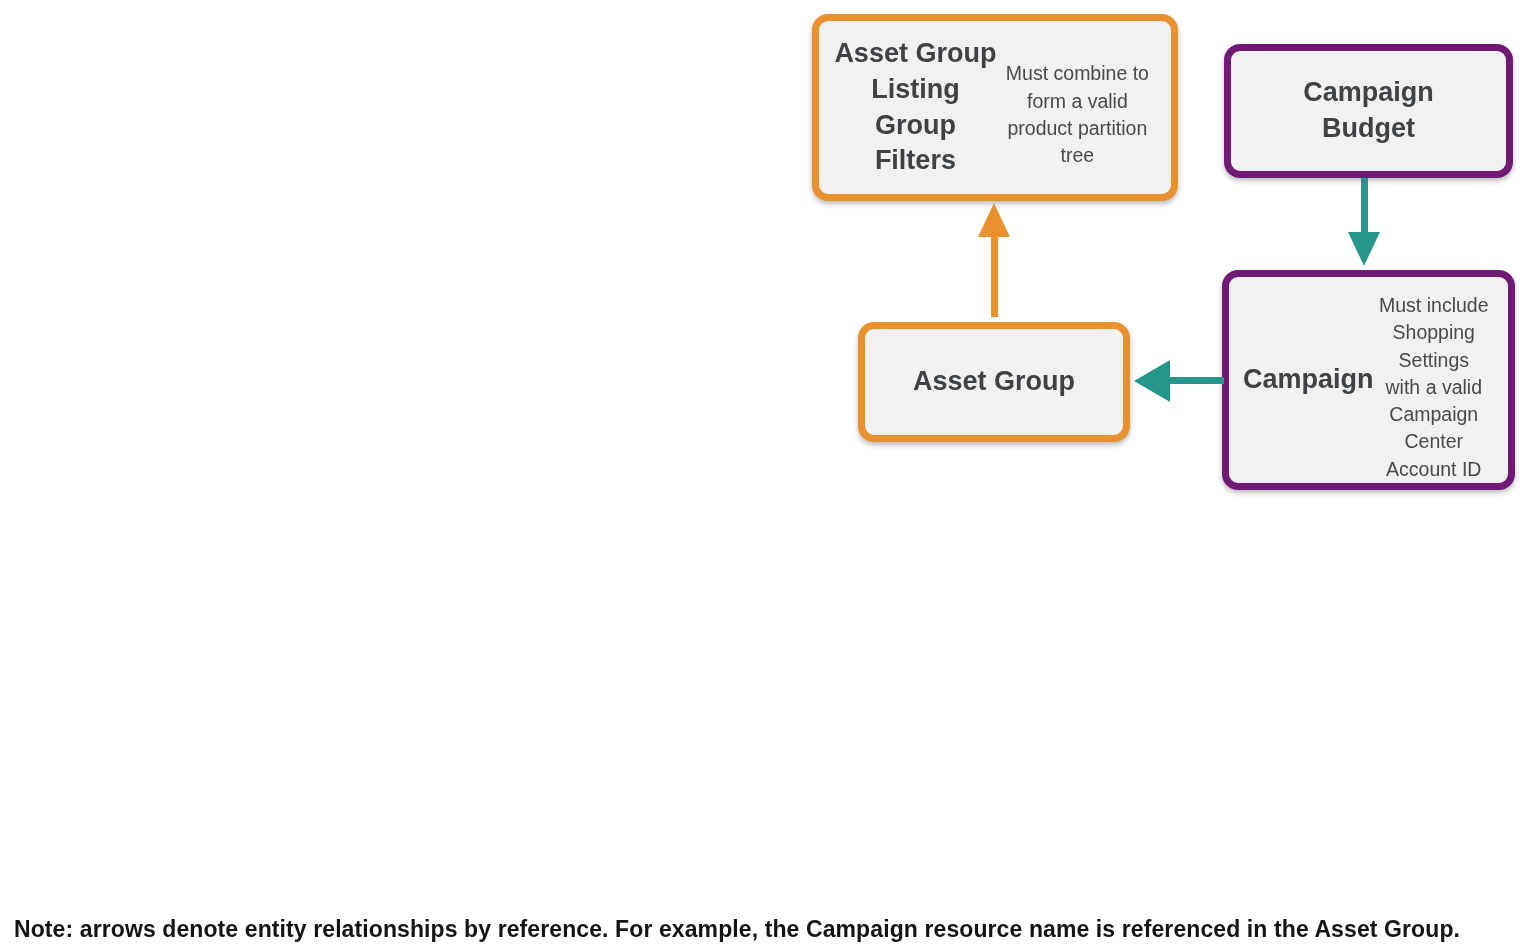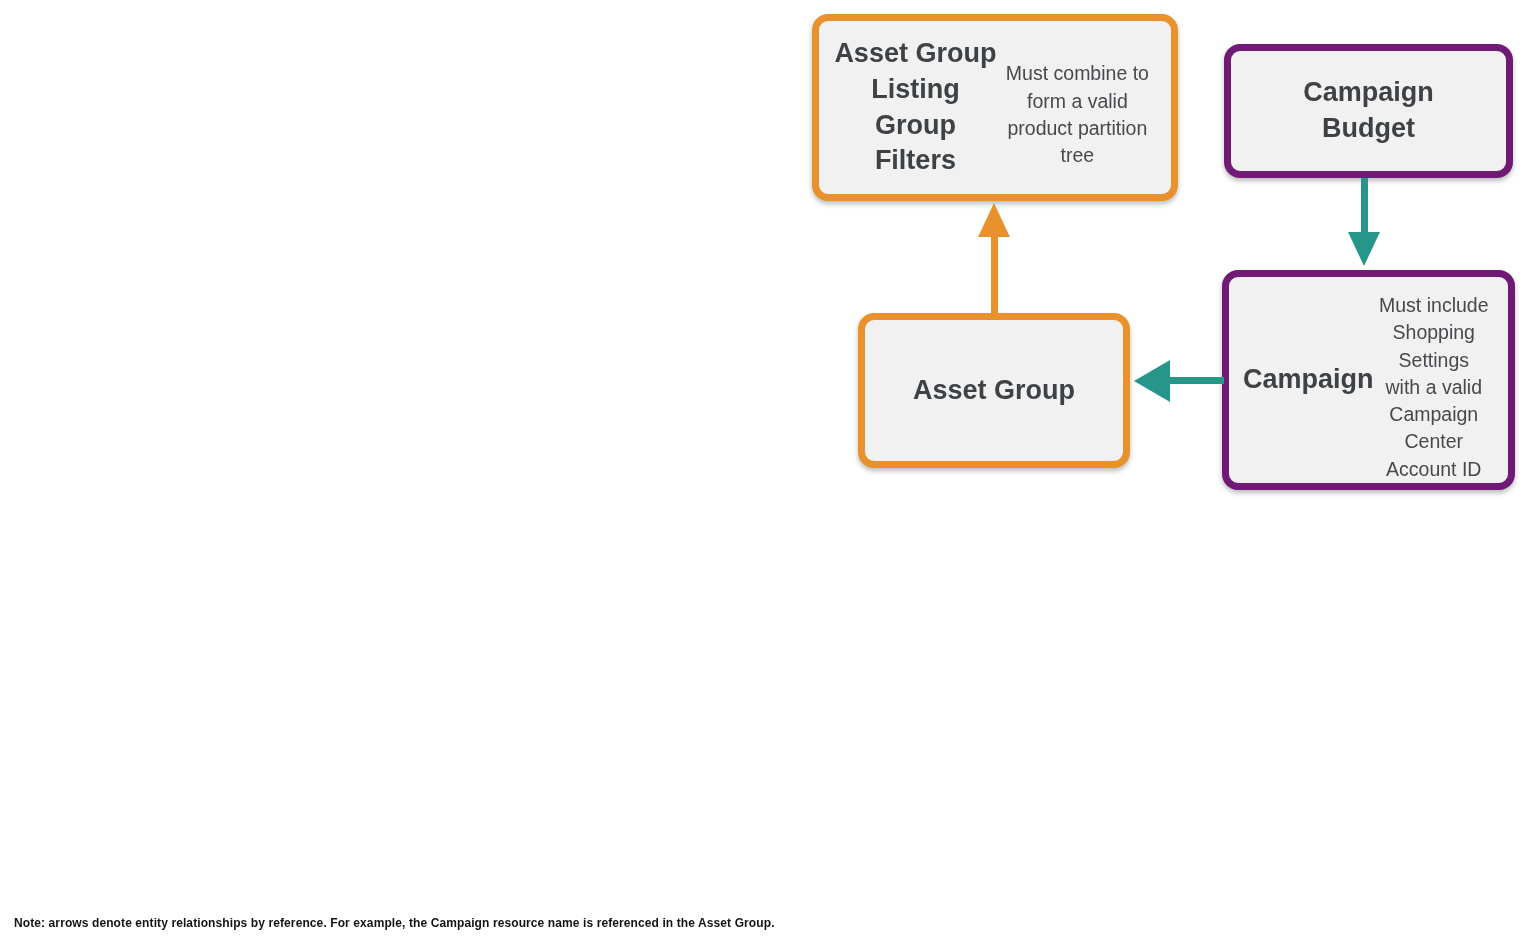--- a/index.html
+++ b/index.html
@@ -35,21 +35,21 @@
   .node-sub {
     font-size: 19.5px;
     line-height: 1.4;
     color: #47494c;
     white-space: pre-line;
     margin-top: 15px;
   }
   #node-listing-filters { left: 812px; top: 14px;  width: 366px; height: 187px; }
   #node-campaign-budget { left: 1224px; top: 44px; width: 289px; height: 134px; }
   #node-campaign        { left: 1222px; top: 270px; width: 293px; height: 220px; }
-  #node-asset-group     { left: 858px; top: 313px; width: 272px; height: 155px; text-align: right; }
+  #node-asset-group     { left: 858px; top: 322px; width: 272px; height: 120px; text-align: right; }
 
   .edge-line, .edge-head { position: absolute; }
   .edge-head { width: 0; height: 0; }
 
   
   #edge-up-line { left: 991px; top: 234px; width: 7px; height: 83px; background: #e8912d; }
   #edge-up-head {
     left: 978px; top: 203px;
     border-left: 16px solid transparent;
     border-right: 16px solid transparent;
@@ -69,21 +69,21 @@
     left: 1134px; top: 360px;
     border-top: 21px solid transparent;
     border-bottom: 21px solid transparent;
     border-right: 36px solid #26968b;
   }
 
   .note {
     position: absolute;
     left: 14px;
     top: 916px;
-    font-size: 12px;
+    font-size: 23px;
     font-weight: bold;
     color: #141414;
     letter-spacing: 0.1px;
   }
 </style>
 </head>
 <body>
 
 <div class="canvas">
 

